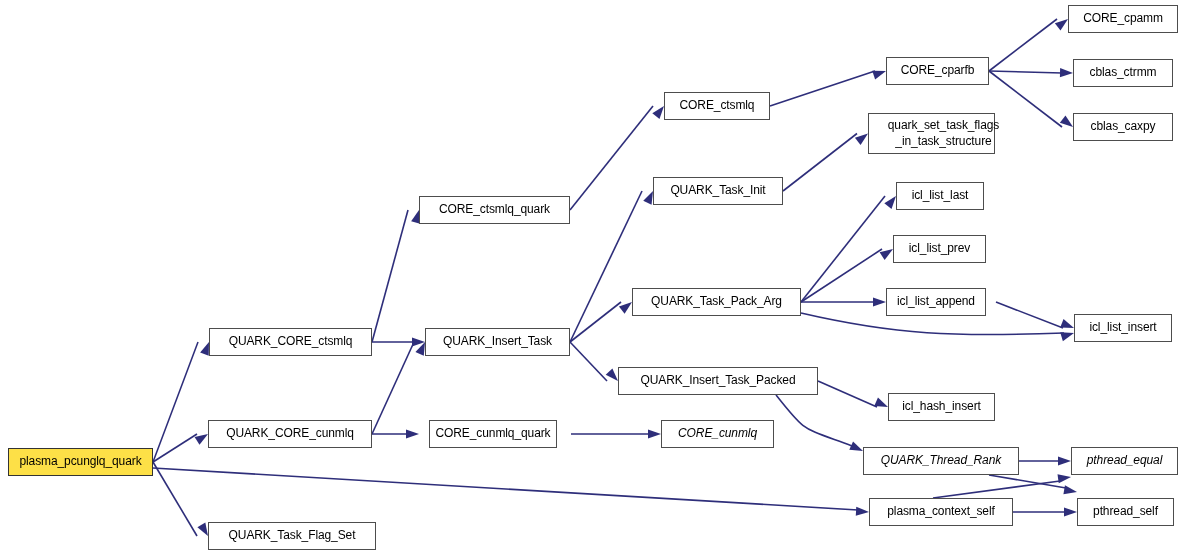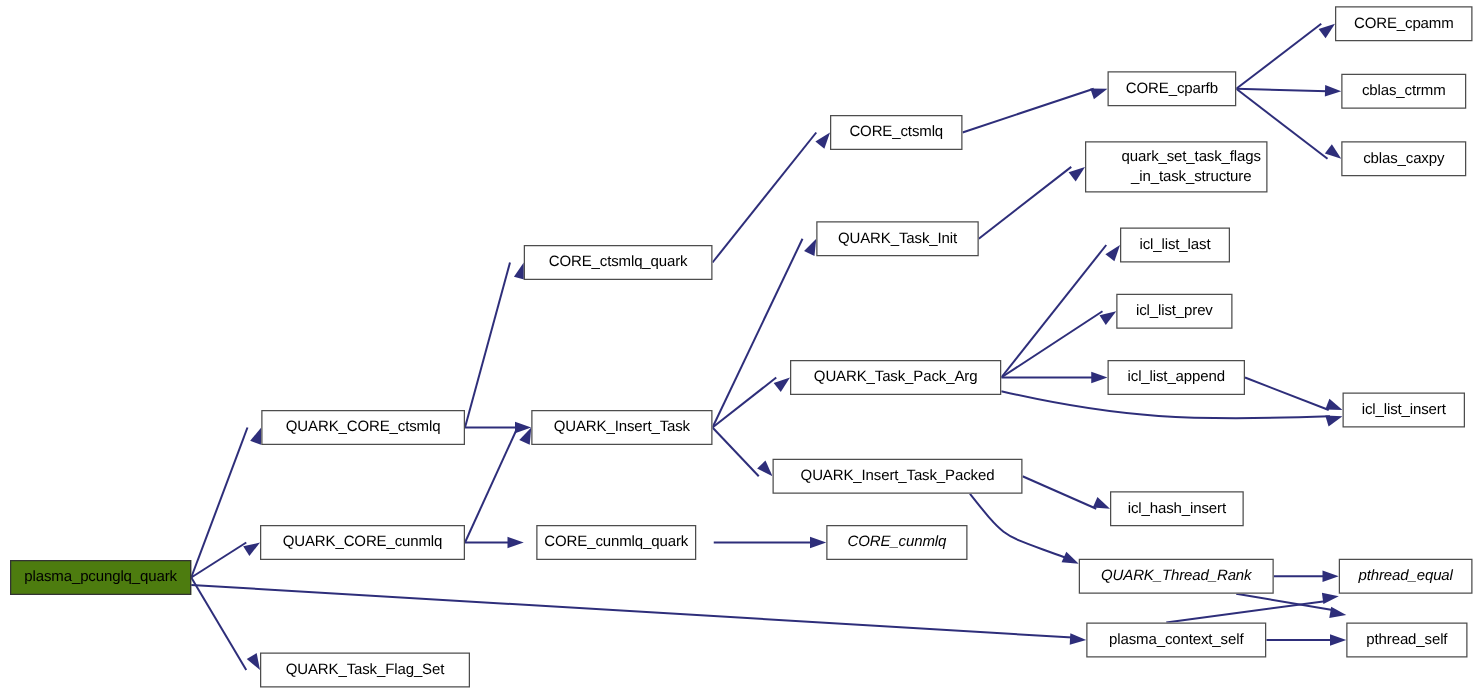--- a/index.html
+++ b/index.html
@@ -32,21 +32,21 @@
     line-height: 1.28;
     display: flex;
     align-items: center;
     justify-content: center;
     text-align: center;
     white-space: pre-line;
     letter-spacing: -0.1px;
     z-index: 3;
   }
   .node.root {
-    background: #4d7c0f;
+    background: #fde047;
     border-color: #333333;
   }
   .node-label {
     display: block;
     padding: 0 2px;
   }
 </style>
 </head>
 <body>
 
@@ -176,25 +176,25 @@
       <div class="node" style="left: 208px; top: 522px; width: 168px; height: 28px;"><span class="node-label">QUARK_Task_Flag_Set</span></div>
       <div class="node" style="left: 419px; top: 196px; width: 151px; height: 28px;"><span class="node-label">CORE_ctsmlq_quark</span></div>
       <div class="node" style="left: 425px; top: 328px; width: 145px; height: 28px;"><span class="node-label">QUARK_Insert_Task</span></div>
       <div class="node" style="left: 429px; top: 420px; width: 128px; height: 28px;"><span class="node-label">CORE_cunmlq_quark</span></div>
       <div class="node" style="left: 664px; top: 92px; width: 106px; height: 28px;"><span class="node-label">CORE_ctsmlq</span></div>
       <div class="node" style="left: 653px; top: 177px; width: 130px; height: 28px;"><span class="node-label">QUARK_Task_Init</span></div>
       <div class="node" style="left: 632px; top: 288px; width: 169px; height: 28px;"><span class="node-label">QUARK_Task_Pack_Arg</span></div>
       <div class="node" style="left: 618px; top: 367px; width: 200px; height: 28px;"><span class="node-label">QUARK_Insert_Task_Packed</span></div>
       <div class="node" style="left: 661px; top: 420px; width: 113px; height: 28px; font-style: italic;"><span class="node-label">CORE_cunmlq</span></div>
       <div class="node" style="left: 886px; top: 57px; width: 103px; height: 28px;"><span class="node-label">CORE_cparfb</span></div>
-      <div class="node" style="left: 868px; top: 113px; width: 146px; height: 41px; padding-left: 24px;"><span class="node-label">quark_set_task_flags
+      <div class="node" style="left: 868px; top: 113px; width: 127px; height: 41px; padding-left: 24px;"><span class="node-label">quark_set_task_flags
 _in_task_structure</span></div>
       <div class="node" style="left: 896px; top: 182px; width: 88px; height: 28px;"><span class="node-label">icl_list_last</span></div>
       <div class="node" style="left: 893px; top: 235px; width: 93px; height: 28px;"><span class="node-label">icl_list_prev</span></div>
-      <div class="node" style="left: 886px; top: 288px; width: 110px; height: 28px;"><span class="node-label">icl_list_append</span></div>
+      <div class="node" style="left: 886px; top: 288px; width: 100px; height: 28px;"><span class="node-label">icl_list_append</span></div>
       <div class="node" style="left: 888px; top: 393px; width: 107px; height: 28px;"><span class="node-label">icl_hash_insert</span></div>
       <div class="node" style="left: 863px; top: 447px; width: 156px; height: 28px; font-style: italic;"><span class="node-label">QUARK_Thread_Rank</span></div>
       <div class="node" style="left: 869px; top: 498px; width: 144px; height: 28px;"><span class="node-label">plasma_context_self</span></div>
       <div class="node" style="left: 1068px; top: 5px; width: 110px; height: 28px;"><span class="node-label">CORE_cpamm</span></div>
       <div class="node" style="left: 1073px; top: 59px; width: 100px; height: 28px;"><span class="node-label">cblas_ctrmm</span></div>
       <div class="node" style="left: 1073px; top: 113px; width: 100px; height: 28px;"><span class="node-label">cblas_caxpy</span></div>
       <div class="node" style="left: 1074px; top: 314px; width: 98px; height: 28px;"><span class="node-label">icl_list_insert</span></div>
       <div class="node" style="left: 1071px; top: 447px; width: 107px; height: 28px; font-style: italic;"><span class="node-label">pthread_equal</span></div>
       <div class="node" style="left: 1077px; top: 498px; width: 97px; height: 28px;"><span class="node-label">pthread_self</span></div>
     </div>

